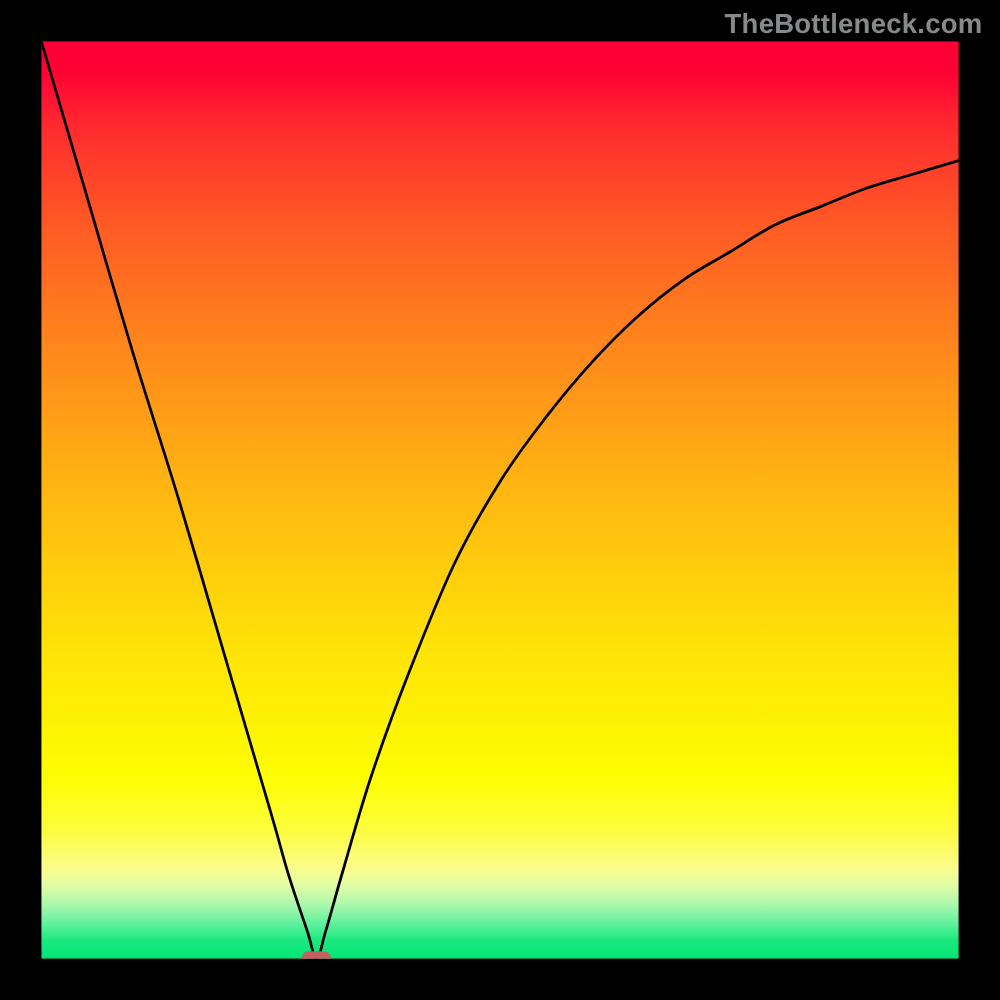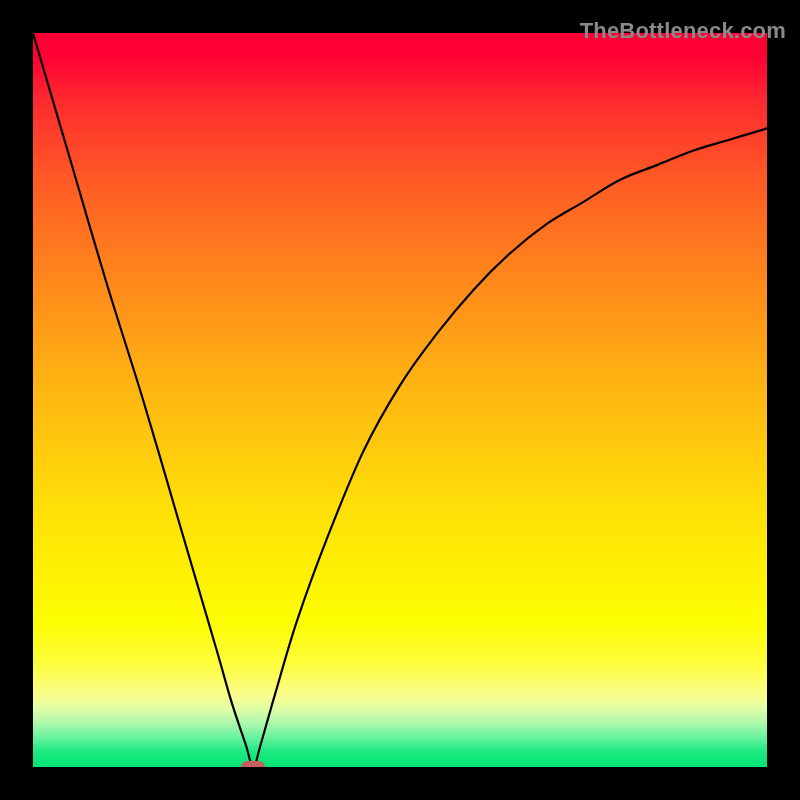--- a/index.html
+++ b/index.html
@@ -64,21 +64,20 @@
   .watermark {
     position: absolute;
     top: 6px;
     right: 14px;
     font-family: Arial, Helvetica, sans-serif;
     font-size: 22px;
     font-weight: 600;
     color: #87898a;
     letter-spacing: 0.2px;
     user-select: none;
-    margin-top: 12px;
   }
 </style>
 </head>
 <body>
 
 <div class="frame">
   <div class="plot">
     <div class="gradient"></div>
     <svg class="curve" viewBox="0 0 734 734" preserveAspectRatio="none">
       <path id="curve-path" fill="none" stroke="#000000" stroke-width="2.2" stroke-linecap="round" stroke-linejoin="round" d="M 0.00 0.00 C 6.61 22.46, 23.49 79.86, 36.70 124.78 C 49.91 169.70, 60.19 205.96, 73.40 249.56 C 86.61 293.16, 96.89 323.40, 110.10 367.00 C 123.31 410.60, 133.59 446.86, 146.80 491.78 C 160.01 536.70, 174.25 584.85, 183.50 616.56 C 192.75 648.27, 192.90 650.76, 198.18 667.94 C 203.46 685.12, 208.90 700.09, 212.86 711.98 C 216.82 723.87, 217.56 734.00, 220.20 734.00 C 222.84 734.00, 223.58 725.19, 227.54 711.98 C 231.50 698.77, 235.61 683.06, 242.22 660.60 C 248.83 638.14, 254.99 614.95, 264.24 587.20 C 273.49 559.45, 281.71 536.85, 293.60 506.46 C 305.49 476.07, 317.09 446.13, 330.30 418.38 C 343.51 390.63, 353.79 373.46, 367.00 352.32 C 380.21 331.18, 390.49 318.12, 403.70 300.94 C 416.91 283.76, 427.19 271.43, 440.40 256.90 C 453.61 242.37, 463.89 232.09, 477.10 220.20 C 490.31 208.31, 500.59 200.09, 513.80 190.84 C 527.01 181.59, 537.29 176.75, 550.50 168.82 C 563.71 160.89, 573.99 153.41, 587.20 146.80 C 600.41 140.19, 610.69 137.40, 623.90 132.12 C 637.11 126.84, 647.39 122.06, 660.60 117.44 C 673.81 112.82, 684.09 110.39, 697.30 106.43 C 710.51 102.47, 727.39 97.40, 734.00 95.42"></path>

